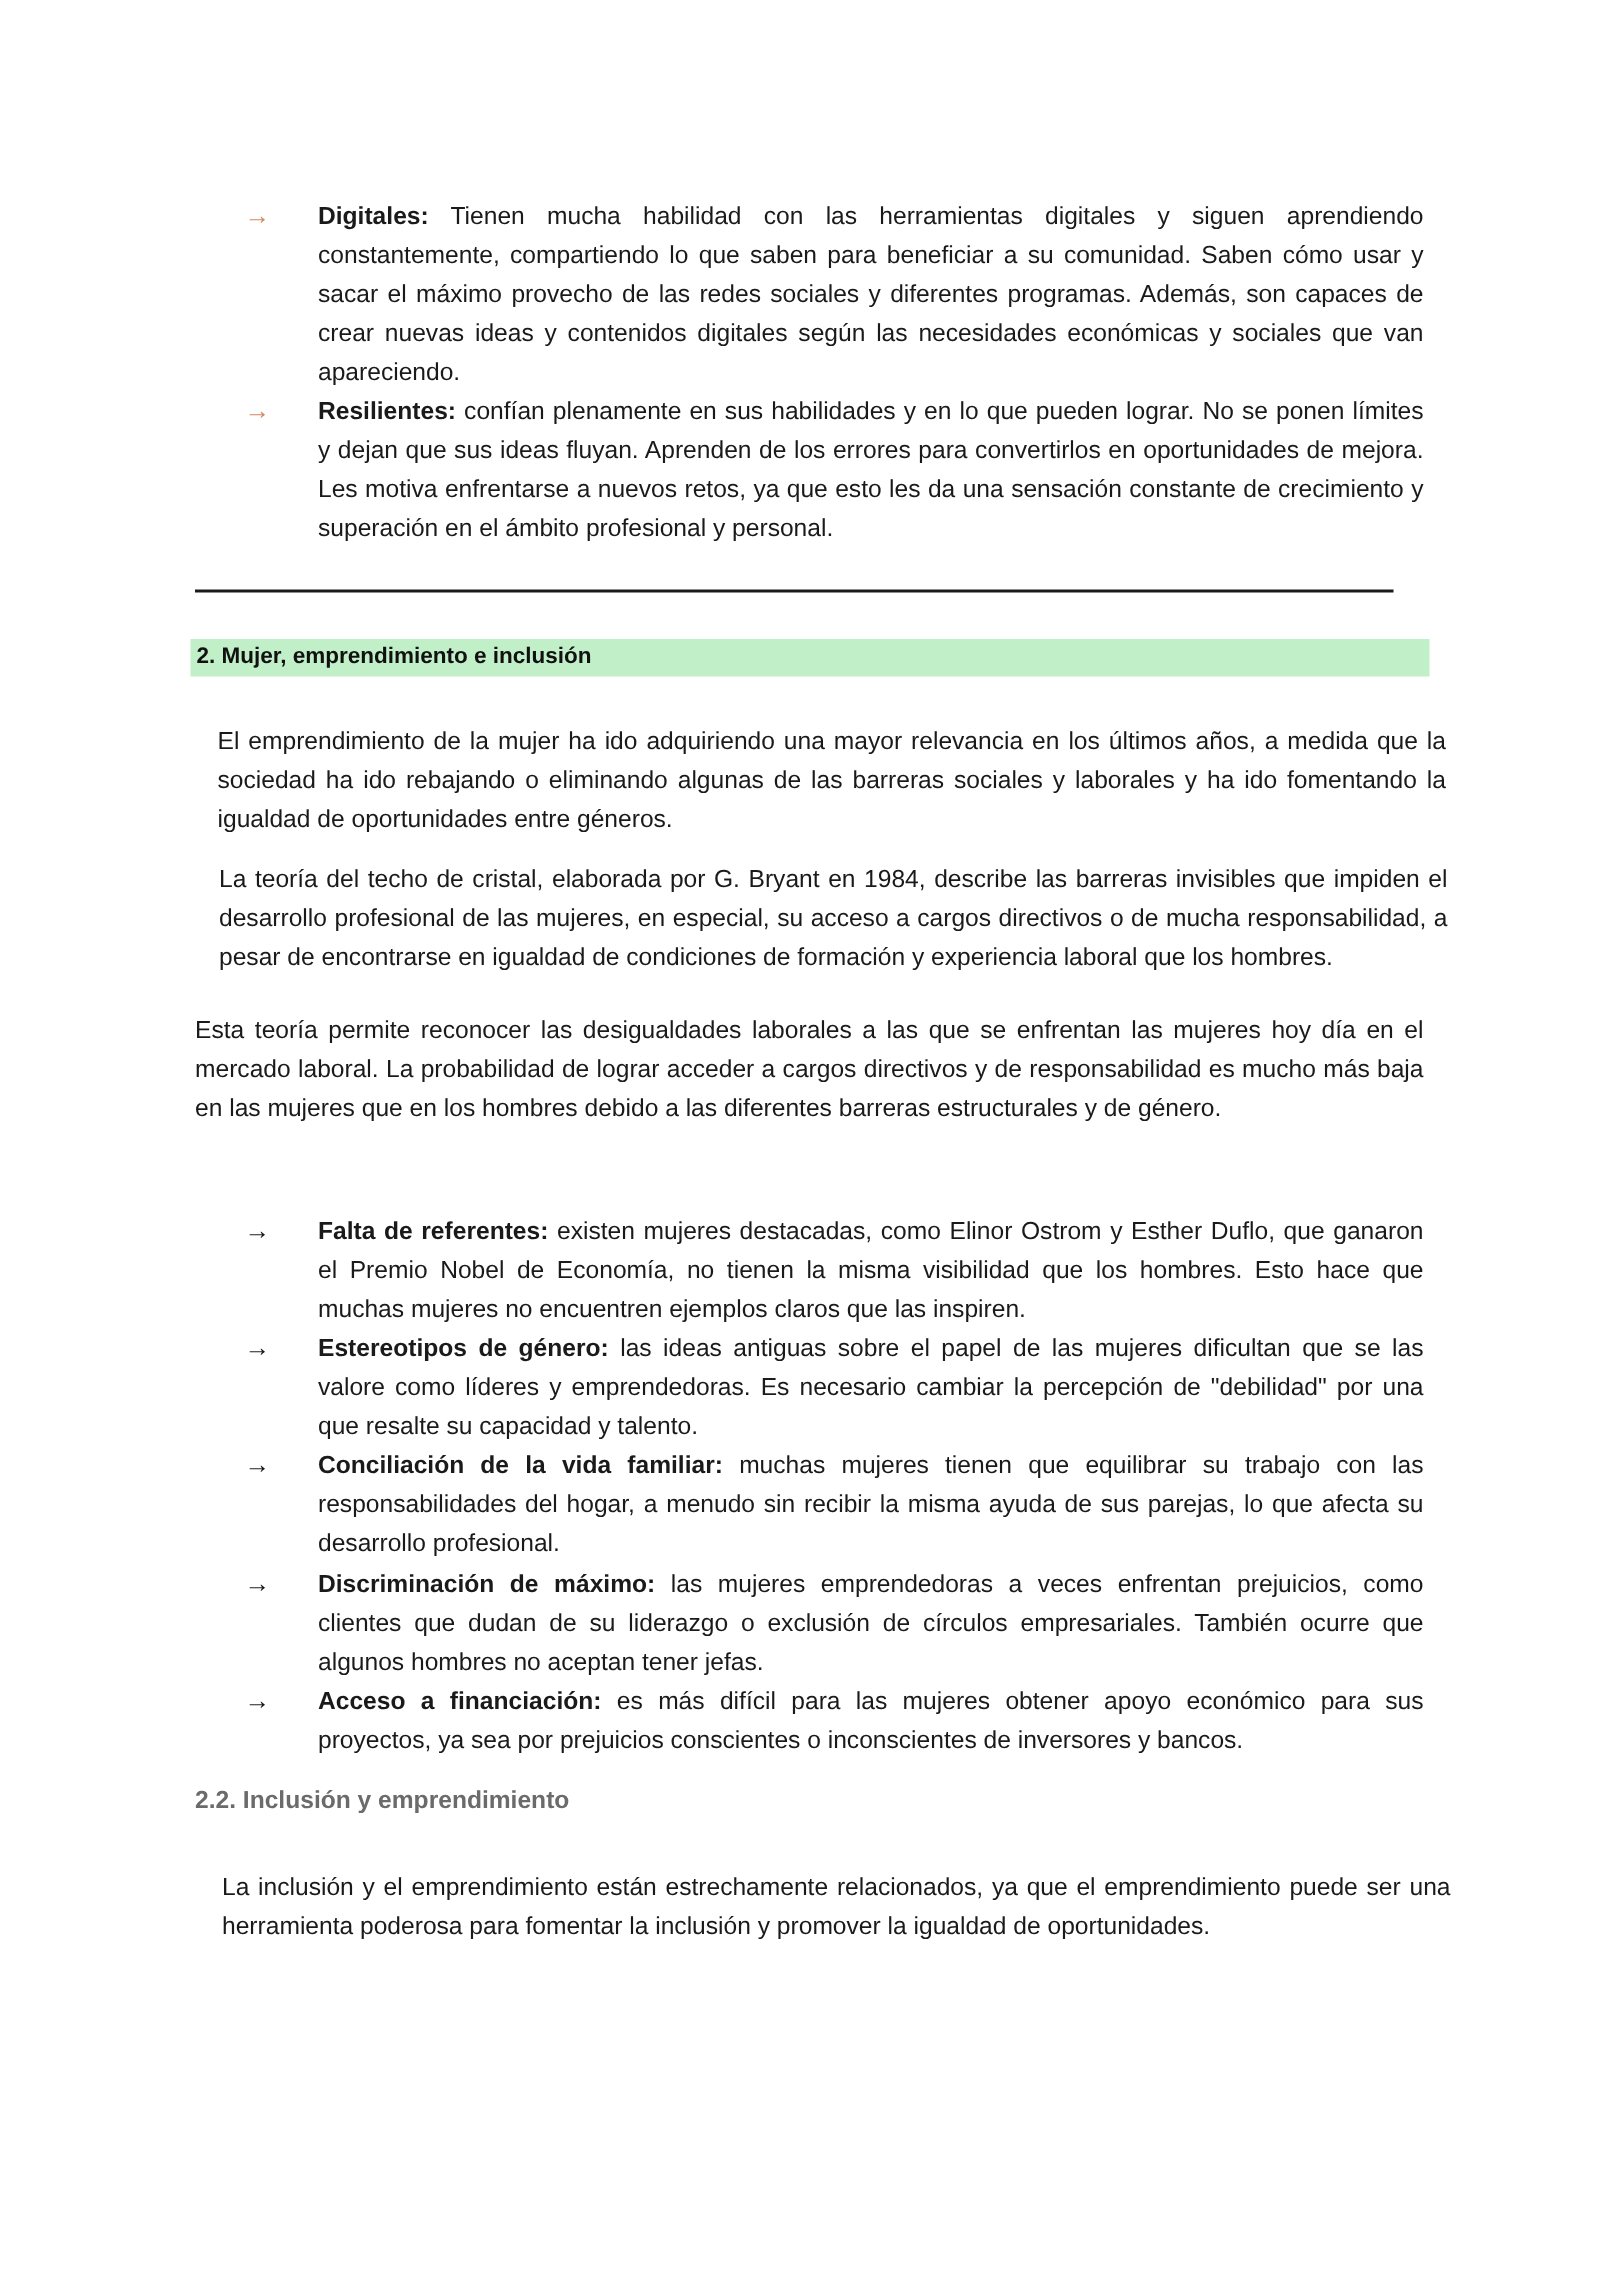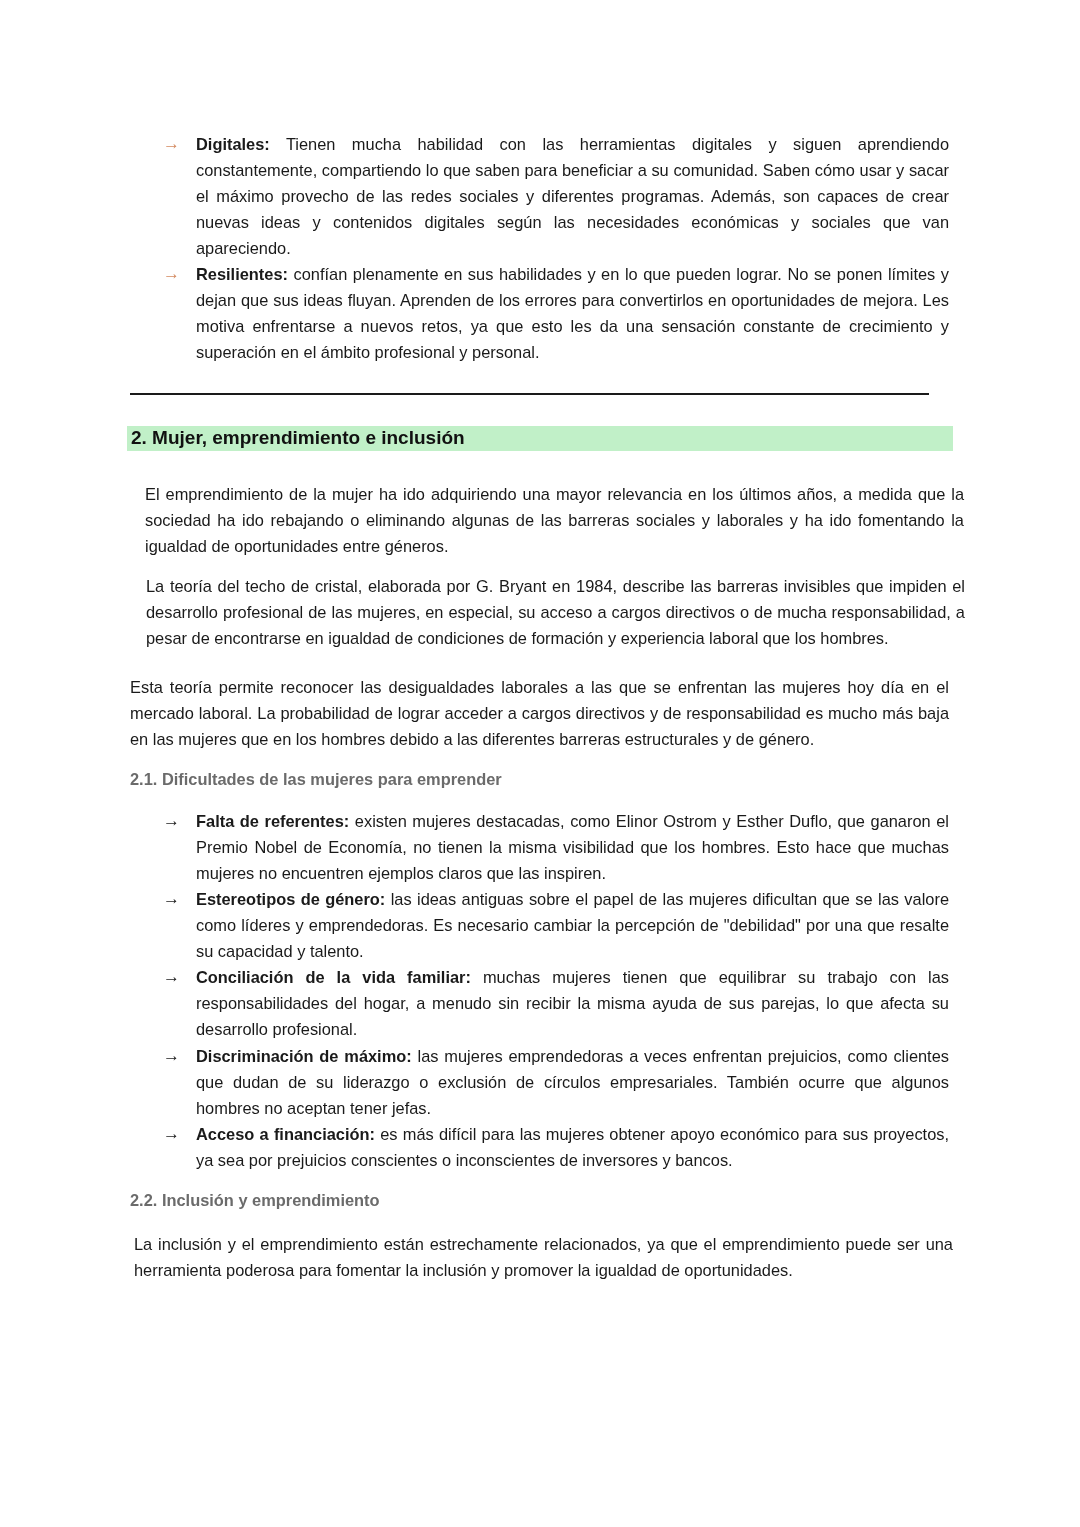--- a/index.html
+++ b/index.html
@@ -10,35 +10,35 @@
   }
   .page { position: absolute; left: 0; top: 0; width: 1080px; height: 1527px; }
   .bullet {
     position: absolute; left: 163px; width: 786px;
     font-size: 16.4px; line-height: 26px; text-align: justify;
   }
   .bullet .arrow {
     position: absolute; left: 0; top: 0; width: 30px;
     font-size: 17px;
   }
-  .bullet .body { margin-left: 33px; display: block; }
+  .bullet .body { margin-left: 49px; display: block; }
   .arrow.orange { color: #d48a60; }
   .arrow.black { color: #1a1a1a; }
   .term { font-weight: bold; }
   .rule {
     position: absolute; left: 130px; top: 393px; width: 799px; height: 2px;
     background: #1a1a1a;
   }
   .h2bar {
     position: absolute; left: 127px; top: 426px; width: 826px; height: 25px;
     background: #c1f0c8;
   }
   .h2 {
     position: absolute; left: 131px; top: 428px;
-    font-size: 19px; font-weight: bold; color: #111;
+    font-size: 15px; font-weight: bold; color: #111;
     line-height: 20px;
   }
   .para {
     position: absolute; left: 130px; width: 819px;
     font-size: 16.4px; line-height: 26px; text-align: justify;
   }
   .h3 {
     position: absolute; left: 130px;
     font-size: 16.4px; font-weight: bold; color: #6b6b6b; line-height: 22px;
   }
@@ -60,21 +60,20 @@
 
   <div class="rule"></div>
 
   <div class="h2bar"></div>
   <div class="h2">2. Mujer, emprendimiento e inclusión</div>
 
   <p class="para" style="top:466px; margin:15px;">El emprendimiento de la mujer ha ido adquiriendo una mayor relevancia en los últimos años, a medida que la sociedad ha ido rebajando o eliminando algunas de las barreras sociales y laborales y ha ido fomentando la igualdad de oportunidades entre géneros.</p>
   <p class="para" style="top:557px; margin:16px;"> La teoría del techo de cristal, elaborada por G. Bryant en 1984, describe las barreras invisibles que impiden el desarrollo profesional de las mujeres, en especial, su acceso a cargos directivos o de mucha responsabilidad, a pesar de encontrarse en igualdad de condiciones de formación y experiencia laboral que los hombres.</p>
   <p class="para" style="top:674px; margin:0;">Esta teoría permite reconocer las desigualdades laborales a las que se enfrentan las mujeres hoy día en el mercado laboral. La probabilidad de lograr acceder a cargos directivos y de responsabilidad es mucho más baja en las mujeres que en los hombres debido a las diferentes barreras estructurales y de género.</p>
 
-  <div class="h3" style="top:768px;">2.1. Dificultades de las mujeres para emprender</div>
 
   <div class="bullet" style="top:808px;">
     <span class="arrow black">→</span>
     <span class="body"><span class="term"> Falta de referentes:</span><span> existen mujeres destacadas, como Elinor Ostrom y Esther Duflo, que ganaron el Premio Nobel de Economía, no tienen la misma visibilidad que los hombres. Esto hace que muchas mujeres no encuentren ejemplos claros que las inspiren.</span></span>
   </div>
 
   <div class="bullet" style="top:886px;">
     <span class="arrow black">→</span>
     <span class="body"><span class="term">Estereotipos de género:</span><span> las ideas antiguas sobre el papel de las mujeres dificultan que se las valore como líderes y emprendedoras. Es necesario cambiar la percepción de "debilidad" por una que resalte su capacidad y talento.</span></span>
   </div>
@@ -89,15 +88,15 @@
     <span class="body"><span class="term">Discriminación de máximo:</span><span> las mujeres emprendedoras a veces enfrentan prejuicios, como clientes que dudan de su liderazgo o exclusión de círculos empresariales. También ocurre que algunos hombres no aceptan tener jefas.</span></span>
   </div>
 
   <div class="bullet" style="top:1121px;">
     <span class="arrow black">→</span>
     <span class="body"><span class="term">Acceso a financiación:</span><span> es más difícil para las mujeres obtener apoyo económico para sus proyectos, ya sea por prejuicios conscientes o inconscientes de inversores y bancos.</span></span>
   </div>
 
   <div class="h3" style="top:1189px;">2.2. Inclusión y emprendimiento</div>
 
-  <p class="para" style="top:1227px; margin:4px;">La inclusión y el emprendimiento están estrechamente relacionados, ya que el emprendimiento puede ser una herramienta poderosa para fomentar la inclusión y promover la igualdad de oportunidades.</p>
+  <p class="para" style="top:1227px; margin:18px;">La inclusión y el emprendimiento están estrechamente relacionados, ya que el emprendimiento puede ser una herramienta poderosa para fomentar la inclusión y promover la igualdad de oportunidades.</p>
 
 </div>
 
 </body></html>

